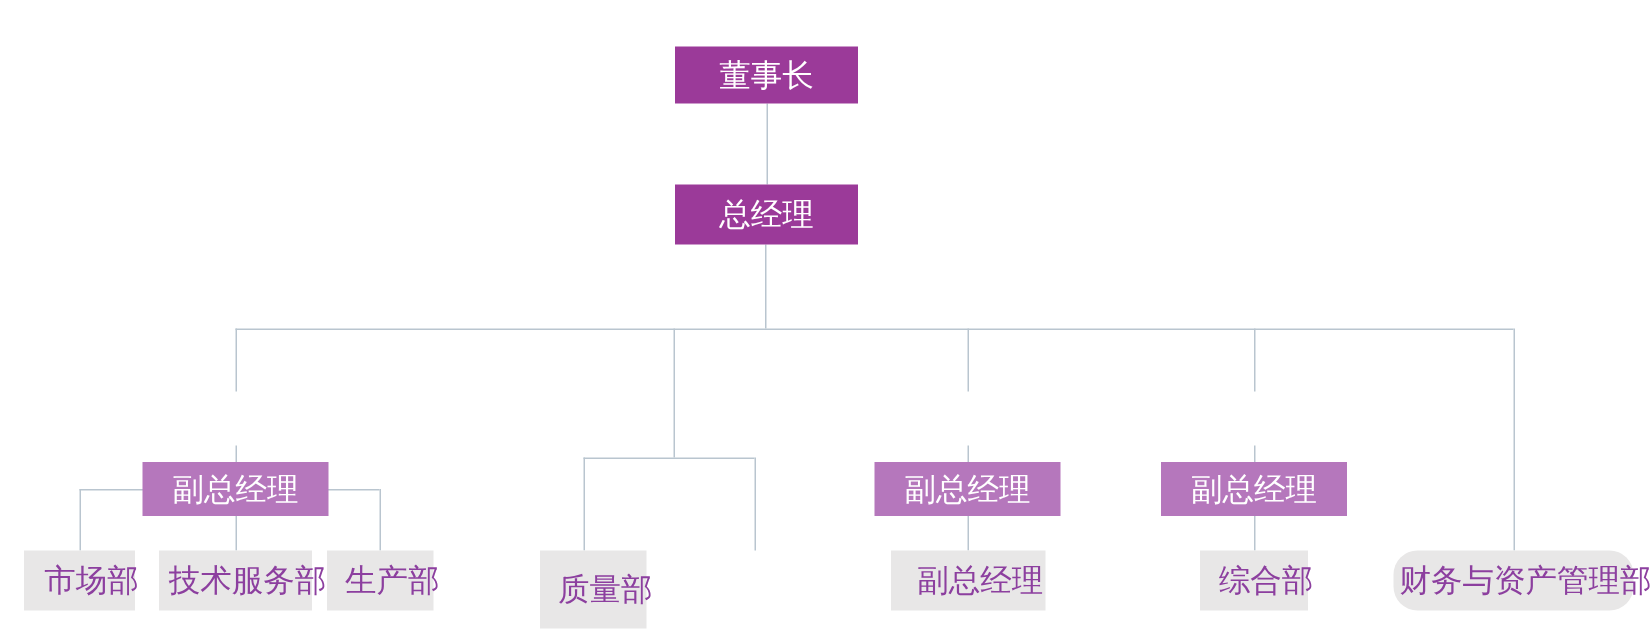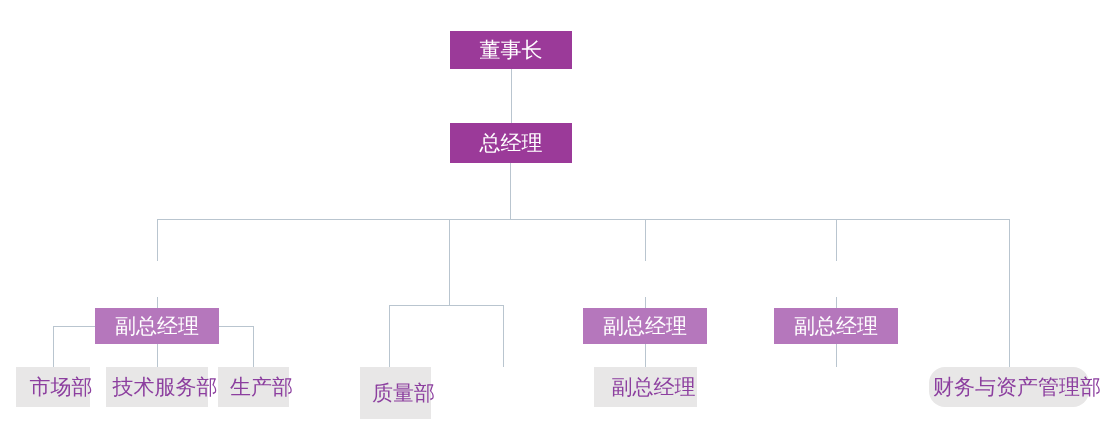--- a/index.html
+++ b/index.html
@@ -60,15 +60,16 @@
 
   <div class="node l2" style="left:95px;  top:261px; width:124px; height:36px;">副总经理</div>
   <div class="node l2" style="left:583px; top:261px; width:124px; height:36px;">副总经理</div>
   <div class="node l2" style="left:774px; top:261px; width:124px; height:36px;">副总经理</div>
 
   <div class="node leaf" style="left:16px;  top:367px; width:74px;  height:40px;">市场部</div>
   <div class="node leaf" style="left:106px; top:367px; width:102px; height:40px;">技术服务部</div>
   <div class="node leaf" style="left:218px; top:367px; width:71px;  height:40px;">生产部</div>
   <div class="node leaf" style="left:360px; top:367px; width:71px;  height:52px;">质量部</div>
   <div class="node leaf" style="left:594px; top:367px; width:103px; height:40px;">副总经理</div>
+  <div class="node leaf" style="left:800px; top:367px; width:72px;  height:40px;">综合部</div>
   <div class="node leaf" style="left:929px; top:367px; width:160px; height:40px;border-radius:16px;">财务与资产管理部</div>
 
 </div>
 
 </body></html>

